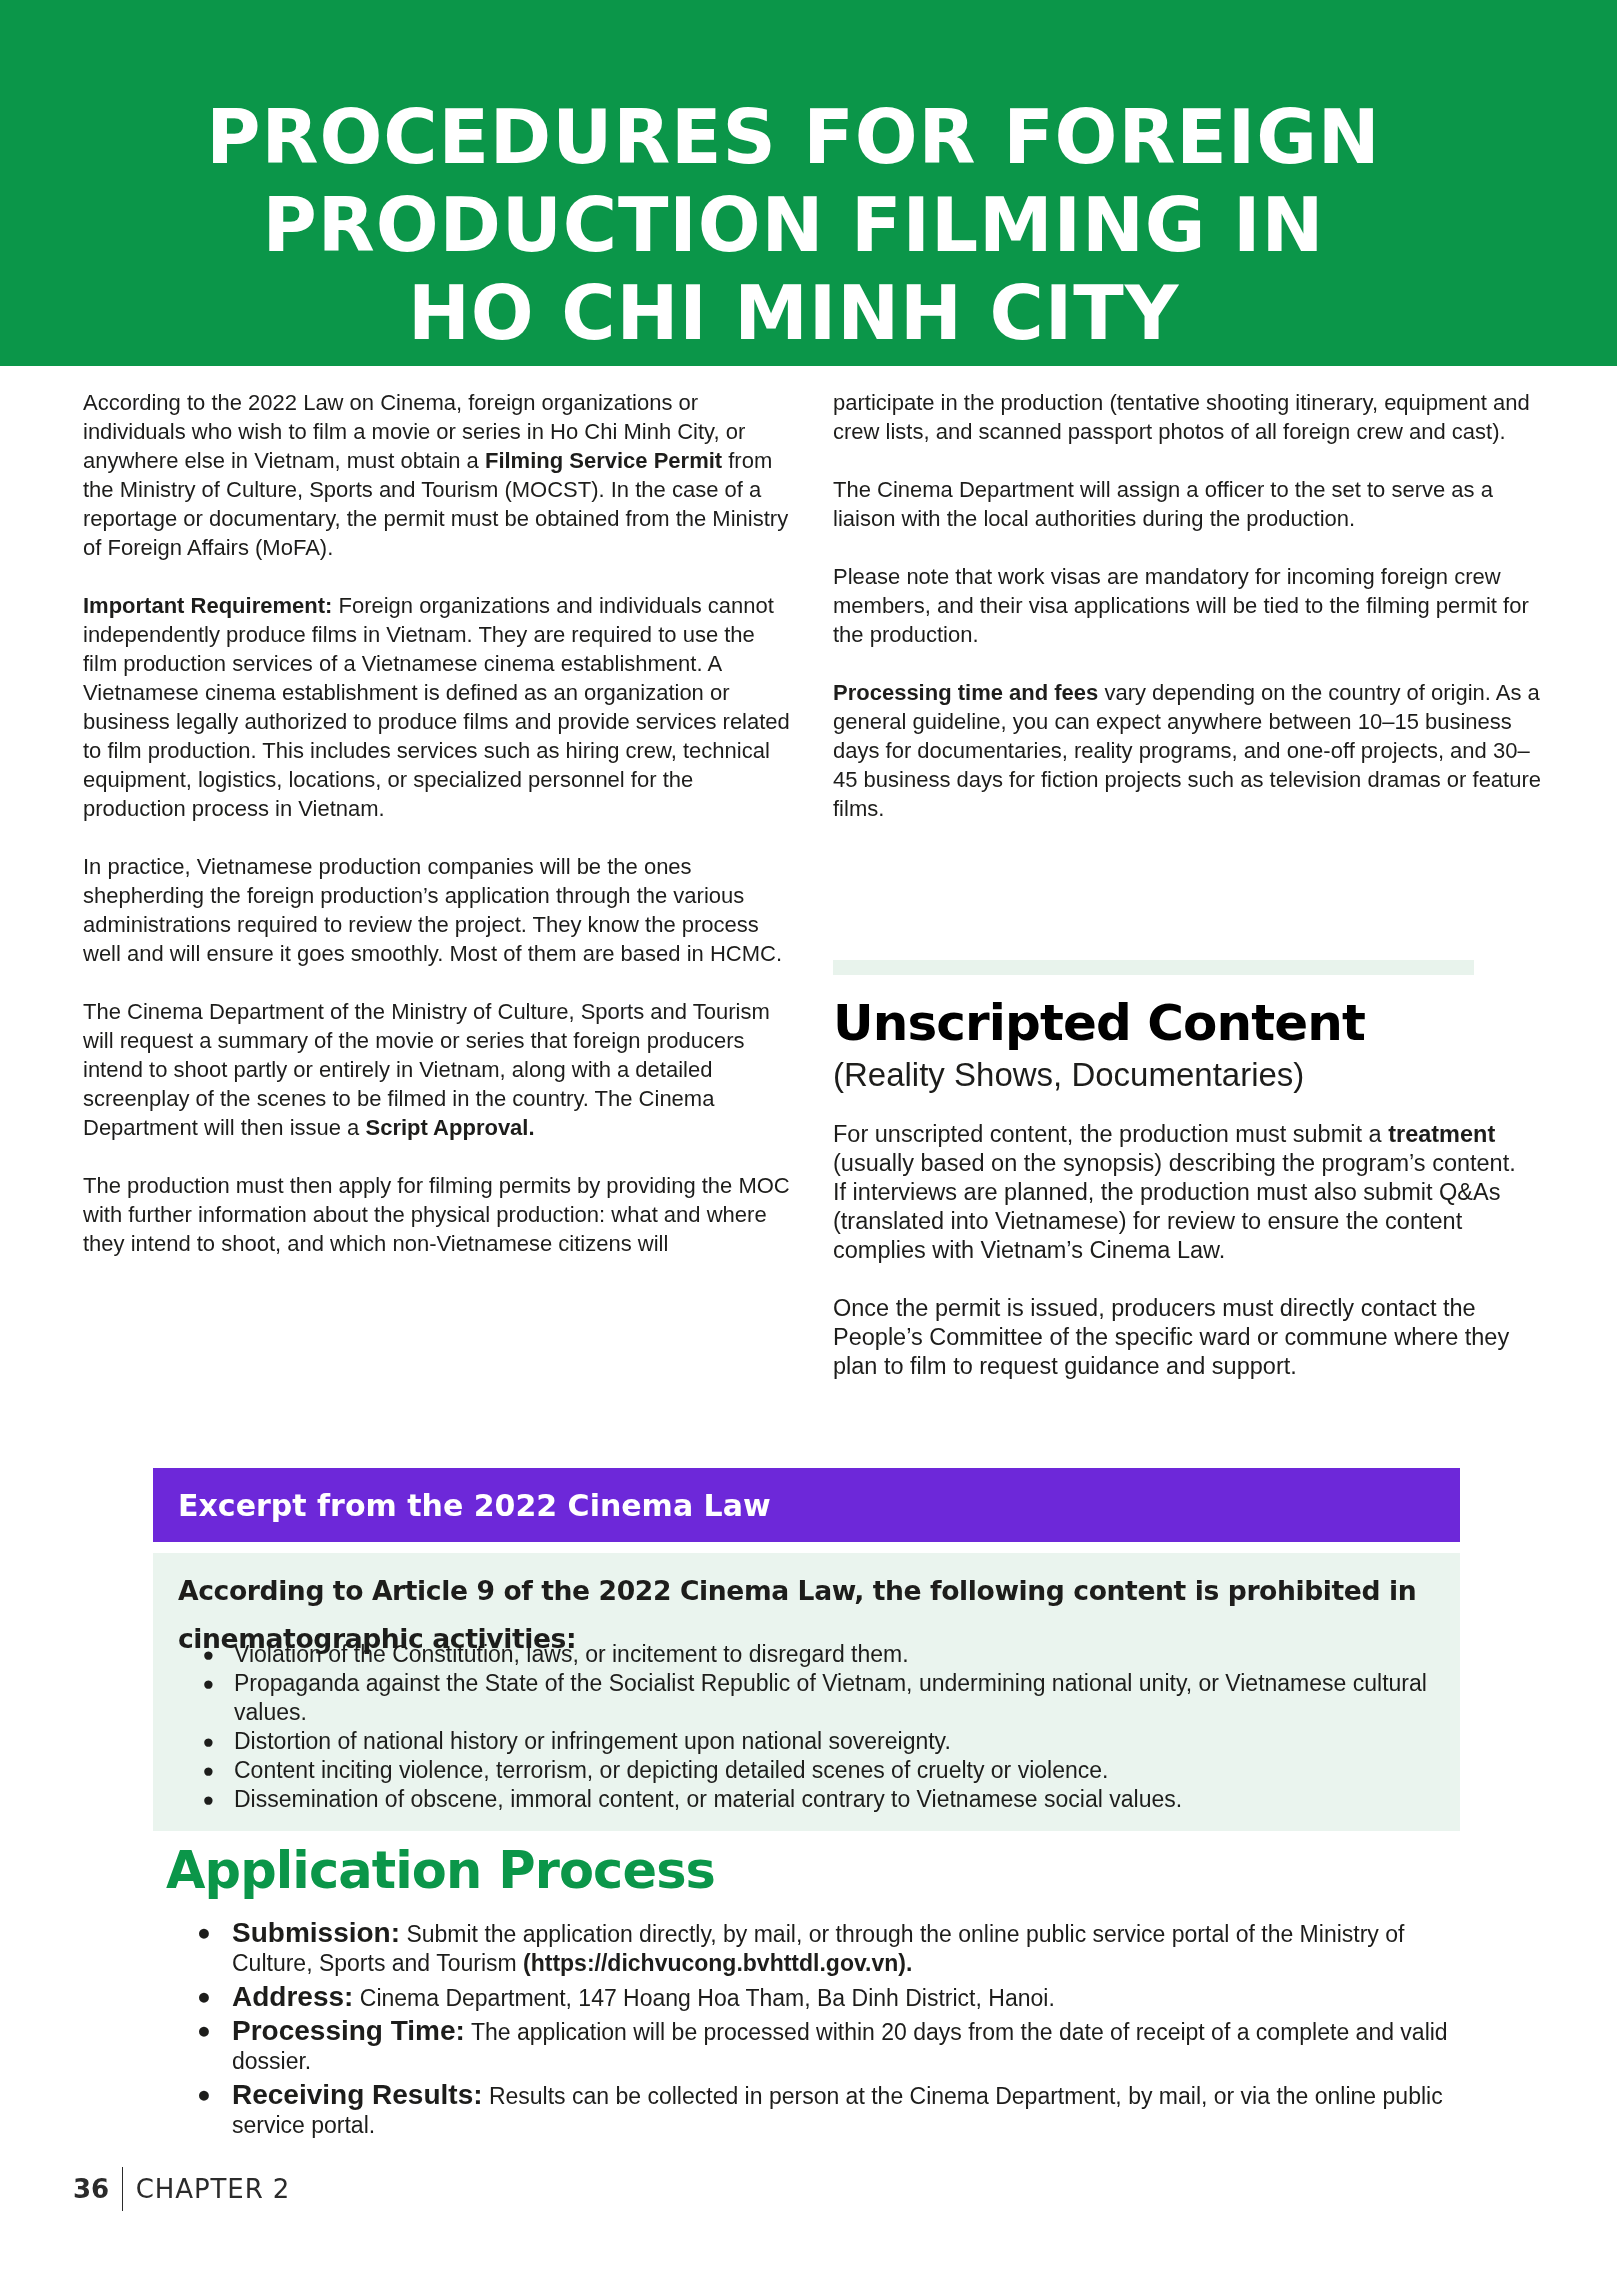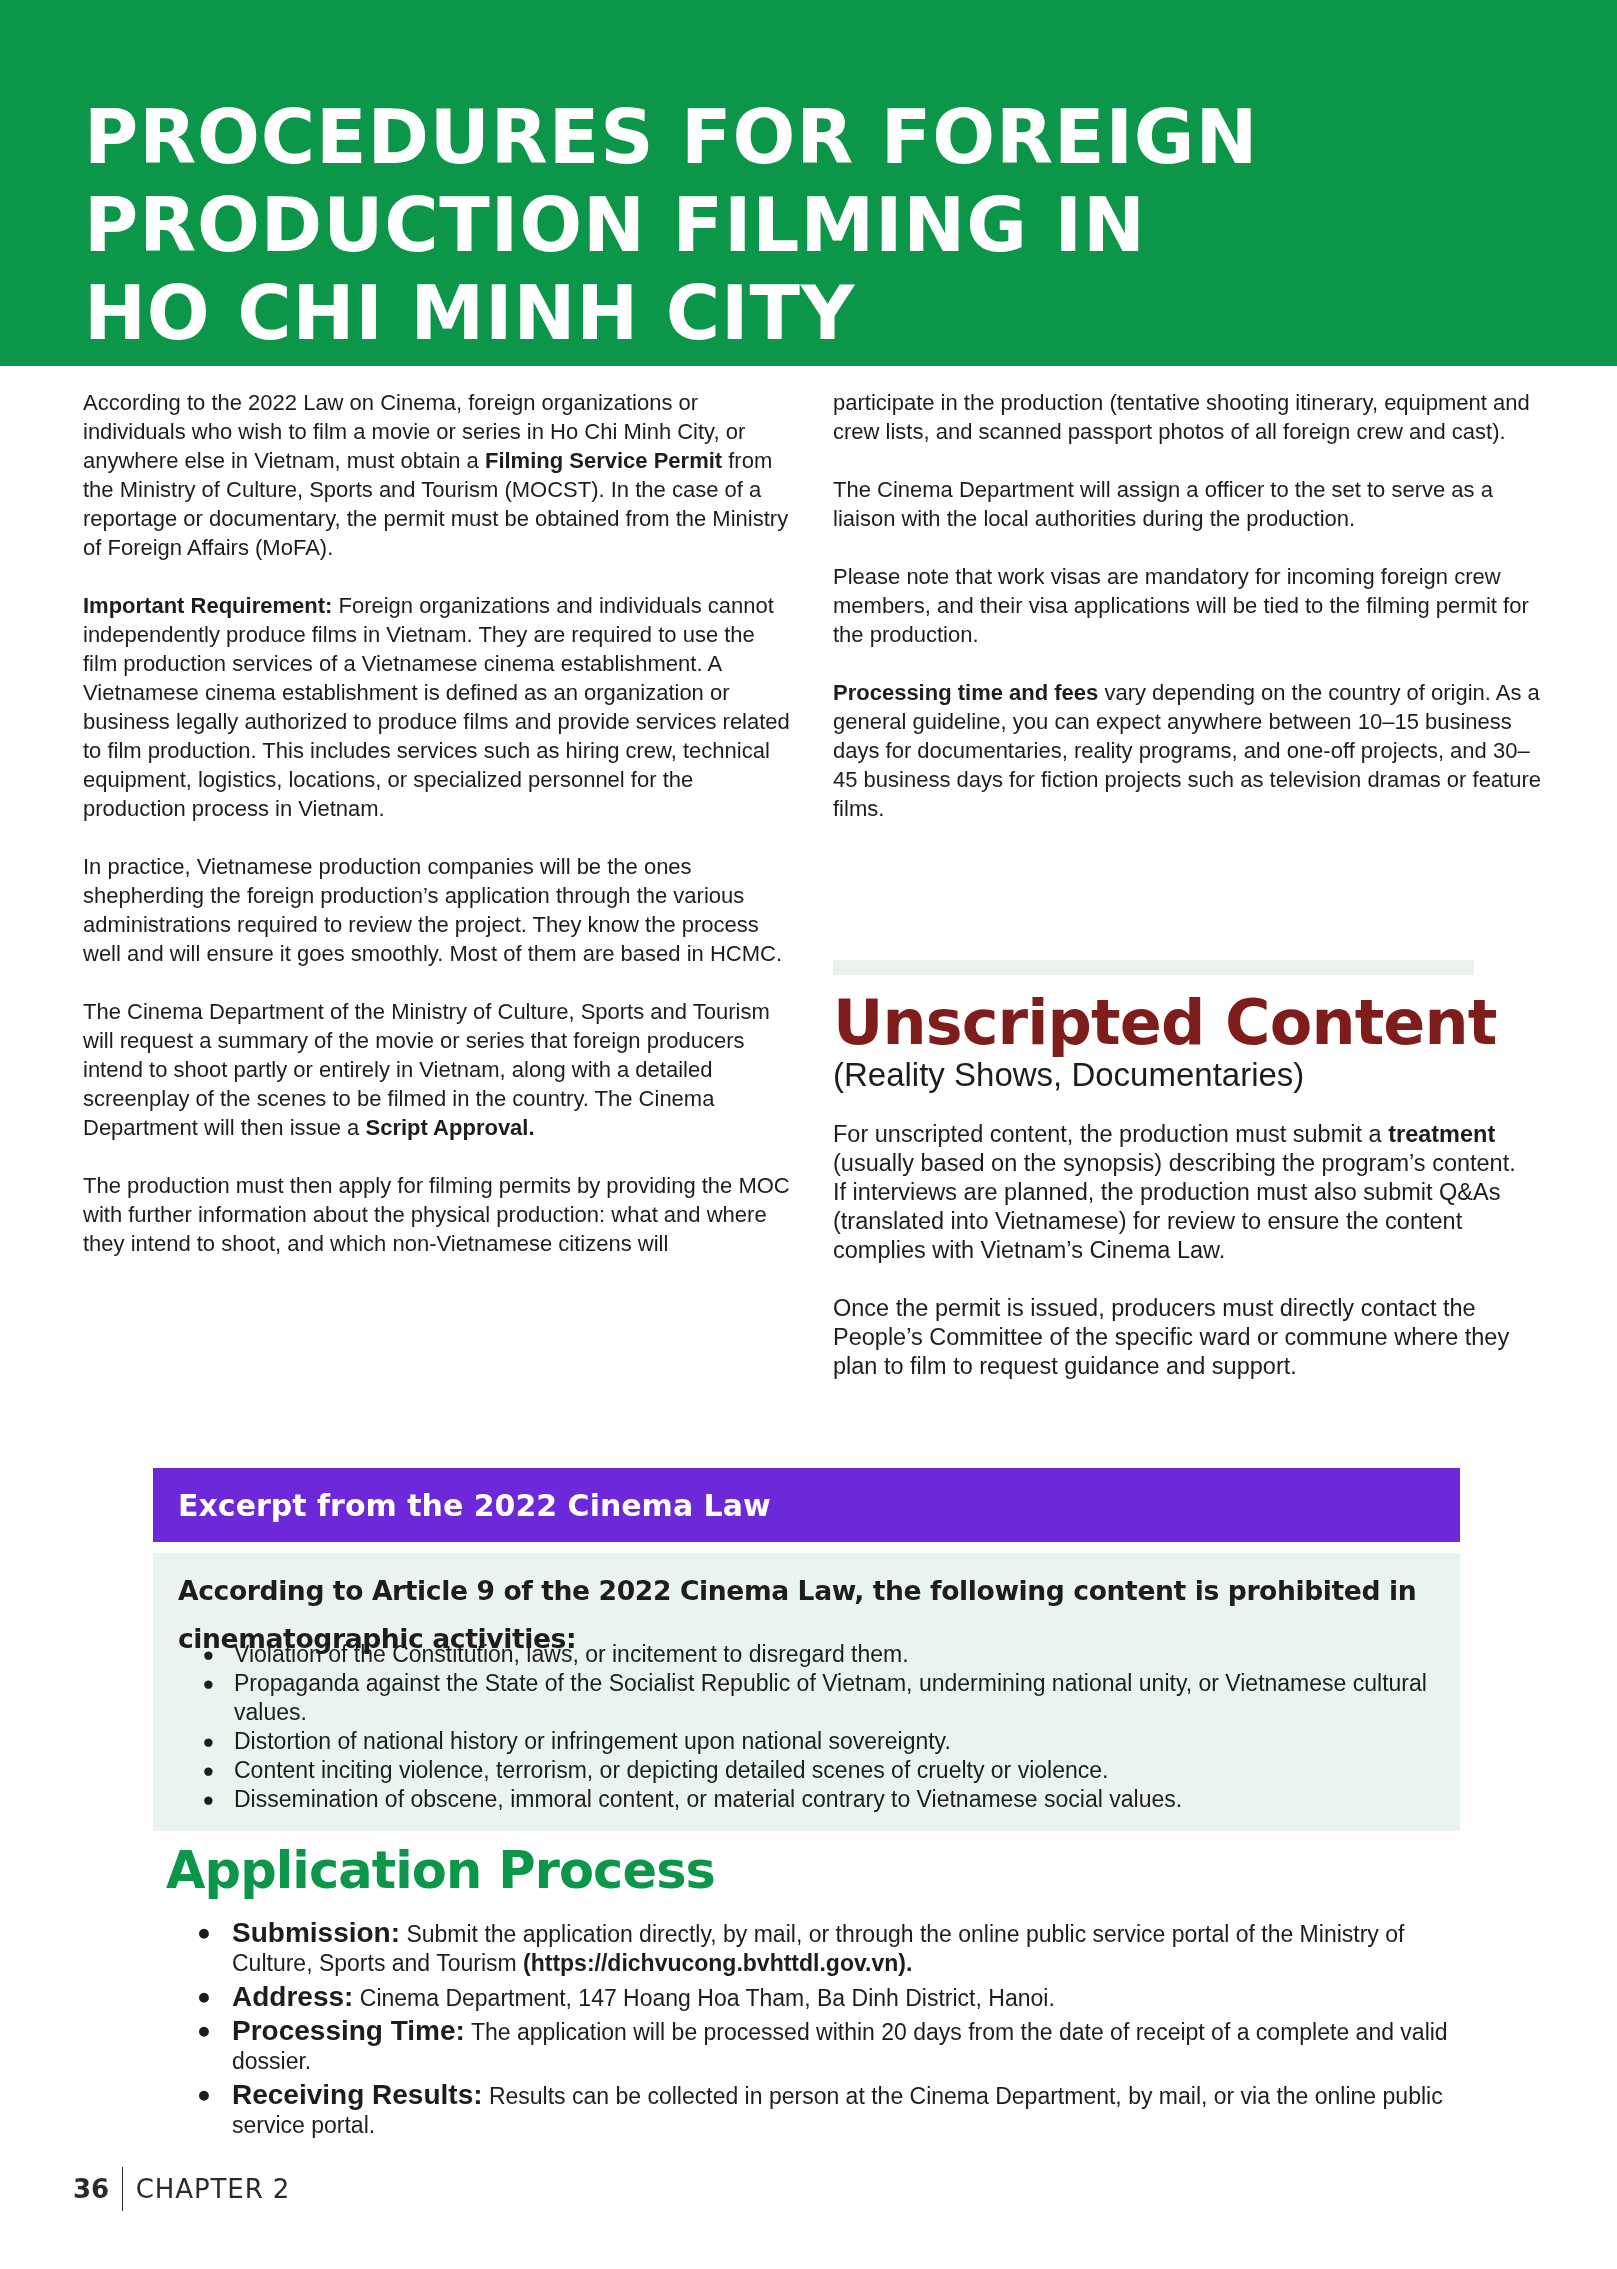--- a/index.html
+++ b/index.html
@@ -6,33 +6,33 @@
     body {
       width: 1617px; height: 2270px; background: #ffffff; position: relative; overflow: hidden;
       font-family: "Liberation Sans", sans-serif; color: #1d1d1b;
     }
     .header {
       position: absolute; left: 0; top: 0; width: 1617px; height: 366px; background: #0b9649;
     }
     .header-title {
       position: absolute; left: 84px; top: 93px; margin: 0;
       font-family: "DejaVu Sans", sans-serif; font-weight: bold; color: #ffffff;
-      font-size: 74px; line-height: 88px; letter-spacing: 0.9px; width: 1419px;
+      font-size: 74px; line-height: 88px; letter-spacing: 0.9px; width: 1419px; text-align: center;
     }
     .header-title span { display: block; }
     .col { position: absolute; top: 388px; font-size: 22px; line-height: 29px; }
     .col-left { left: 83px; width: 709px; }
     .col-right { left: 833px; width: 709px; }
     .col p { margin: 0 0 29px 0; }
     .col p.last { margin-bottom: 0; }
     b { font-weight: bold; }
     .divider { position: absolute; left: 833px; top: 960px; width: 641px; height: 15px; background: #e8f3ec; }
     .unscripted-title {
       position: absolute; left: 833px; top: 993px; margin: 0; font-family: "DejaVu Sans", sans-serif;
-      font-weight: bold; color: #7f1d1d; font-size: 62px; line-height: 60px; letter-spacing: -0.9px;
+      font-weight: bold; color: #000000; font-size: 50px; line-height: 60px; letter-spacing: -0.9px;
     }
     .unscripted-sub { position: absolute; left: 833px; top: 1055px; font-size: 33px; line-height: 39px; color: #1d1d1b; }
     .col-right2 { position: absolute; left: 833px; top: 1120px; width: 709px; font-size: 23.5px; line-height: 29px; }
     .col-right2 p { margin: 0 16px 29px 0; }
     .excerpt-head {
       position: absolute; left: 153px; top: 1468px; width: 1307px; height: 74px; background: #6d28d9;
     }
     .excerpt-head-label {
       position: absolute; left: 25px; top: 19.5px; font-family: "DejaVu Sans", sans-serif; font-weight: bold;
       color: #ffffff; font-size: 30px; line-height: 35px;

